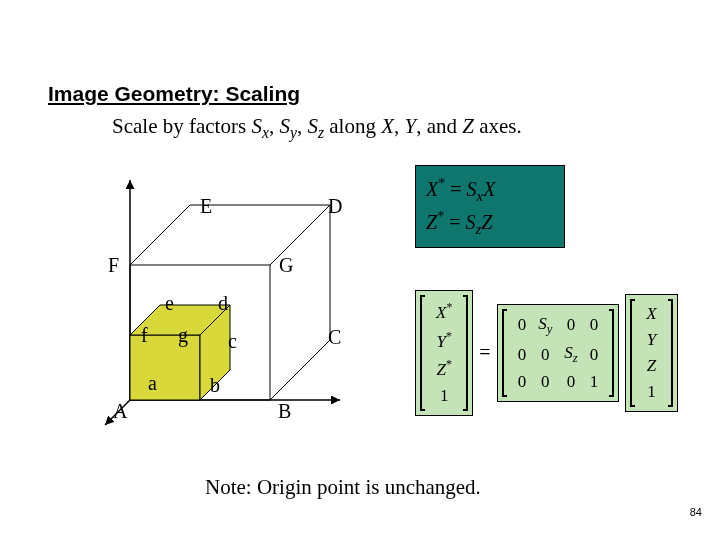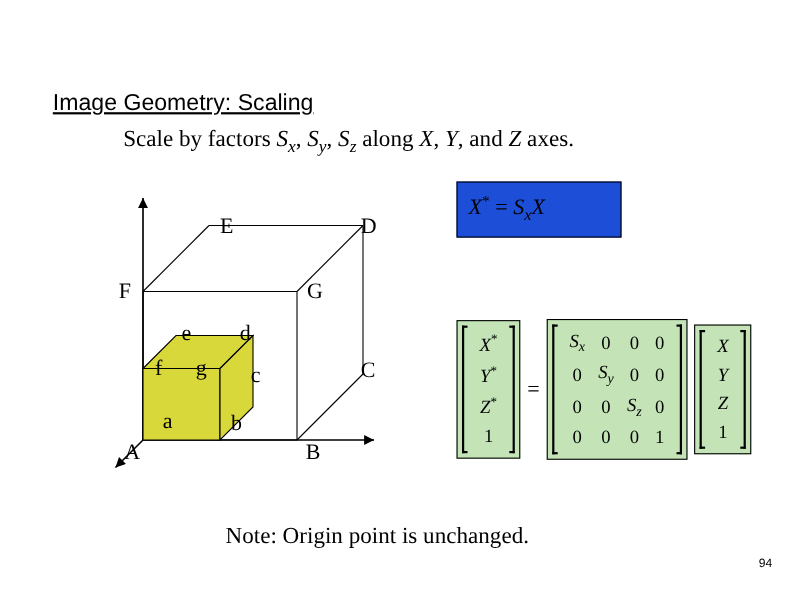--- a/index.html
+++ b/index.html
@@ -7,21 +7,21 @@
     width: 720px; height: 540px;
     background: #fff;
     font-family: "Times New Roman", serif;
     position: relative;
     overflow: hidden;
   }
   .title {
     position: absolute;
     left: 48px; top: 82px;
     font-family: Arial, sans-serif;
-    font-weight: normal;
+    font-weight: bold;
     font-size: 21px;
     text-decoration: underline;
     color: #000;
   }
   .subtitle {
     position: absolute;
     left: 112px; top: 114px;
     font-size: 21px;
     color: #000;
   }
@@ -30,21 +30,21 @@
   .diag {
     position: absolute;
     left: 100px; top: 170px;
     width: 260px; height: 260px;
   }
   .lbl { position: absolute; font-size: 20px; font-family: "Times New Roman", serif; }
   .eqbox {
     position: absolute;
     left: 415px; top: 165px;
     width: 150px;
-    background: #1d4ed8;
+    background: #0f766e;
     border: 1px solid #000;
     padding: 6px 10px;
     font-size: 20px;
   }
   .eqbox .row { margin: 4px 0; white-space: nowrap; }
   .sup { font-size: 0.7em; vertical-align: super; }
   .matrixwrap {
     position: absolute;
     left: 415px; top: 290px;
     display: flex;
@@ -130,20 +130,21 @@
 <div class="lbl" style="left:178px;top:324px">g</div>
 <div class="lbl" style="left:228px;top:330px">c</div>
 <div class="lbl" style="left:148px;top:372px">a</div>
 <div class="lbl" style="left:210px;top:374px">b</div>
 <div class="lbl" style="left:113px;top:400px">A</div>
 <div class="lbl" style="left:278px;top:400px">B</div>
 <div class="lbl" style="left:328px;top:326px">C</div>
 
 <div class="eqbox">
   <div class="row"><i>X</i><span class="sup">*</span><span> = </span><i>S</i><span class="sub">x</span><i>X</i></div>
+  <div class="row"><i>Z</i><span class="sup">*</span><span> = </span><i>S</i><span class="sub">z</span><i>Z</i></div>
 </div>
 
 <div class="matrixwrap">
   <div class="mat">
     <div class="bracket-l"></div>
       <div class="bracket-r"></div>
     <table>
       <tbody>
           <tr>
             <td><i>X</i><span class="sup">*</span></td>
@@ -159,26 +160,20 @@
           </tr>
     </tbody>
       </table>
   </div>
   <div class="eq">=</div>
   <div class="mat">
     <div class="bracket-l"></div>
       <div class="bracket-r"></div>
     <table>
       <tbody>
-          <tr>
-            <td><i>S</i><span class="sub">x</span></td>
-            <td>0</td>
-            <td>0</td>
-            <td>0</td>
-          </tr>
       <tr>
             <td>0</td>
             <td><i>S</i><span class="sub">y</span></td>
             <td>0</td>
             <td>0</td>
           </tr>
       <tr>
             <td>0</td>
             <td>0</td>
             <td><i>S</i><span class="sub">z</span></td>
@@ -209,13 +204,13 @@
           </tr>
       <tr>
             <td>1</td>
           </tr>
     </tbody>
       </table>
   </div>
 </div>
 
 <div class="note">Note: Origin point is unchanged.</div>
-<div class="pagenum">94</div>
+<div class="pagenum">84</div>
 
 </body></html>

